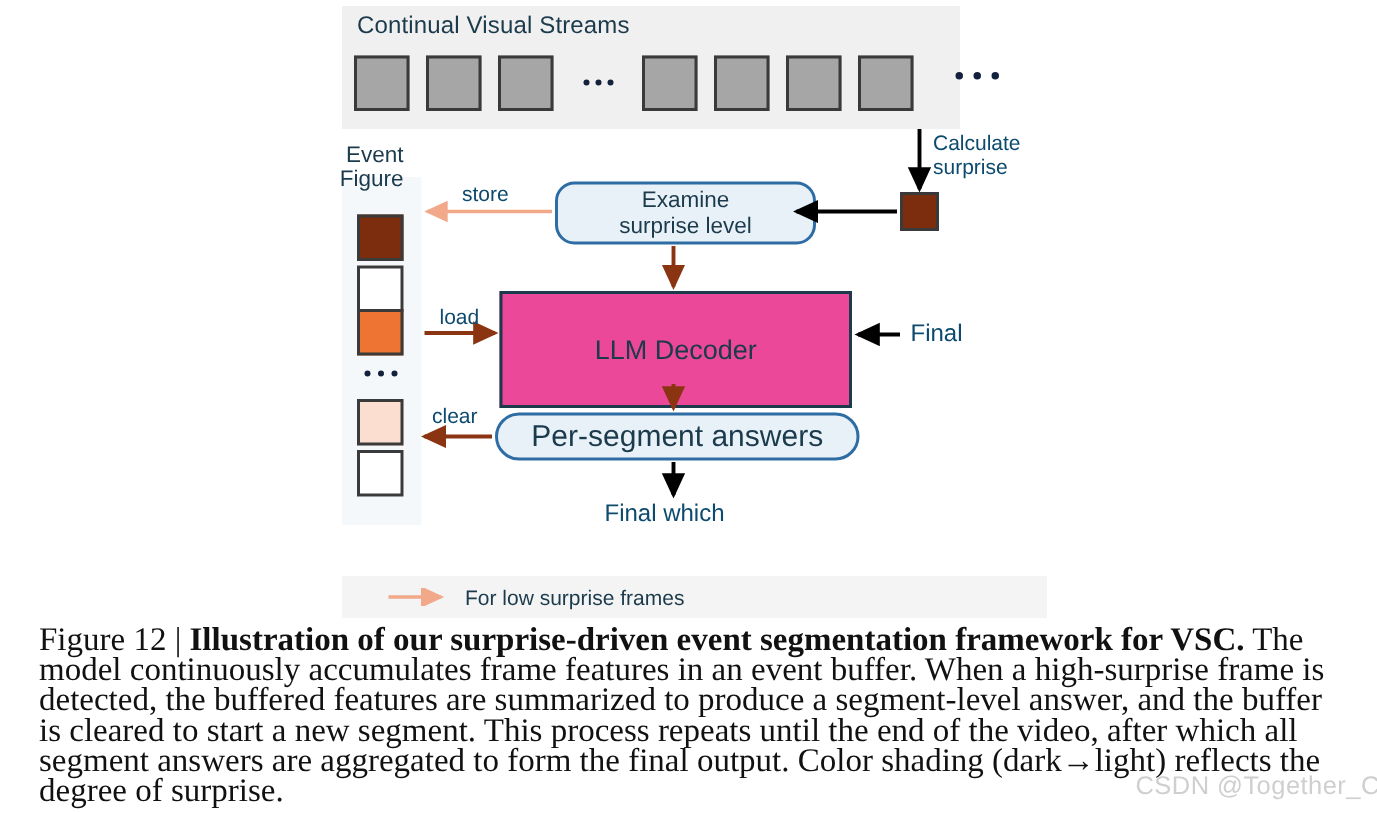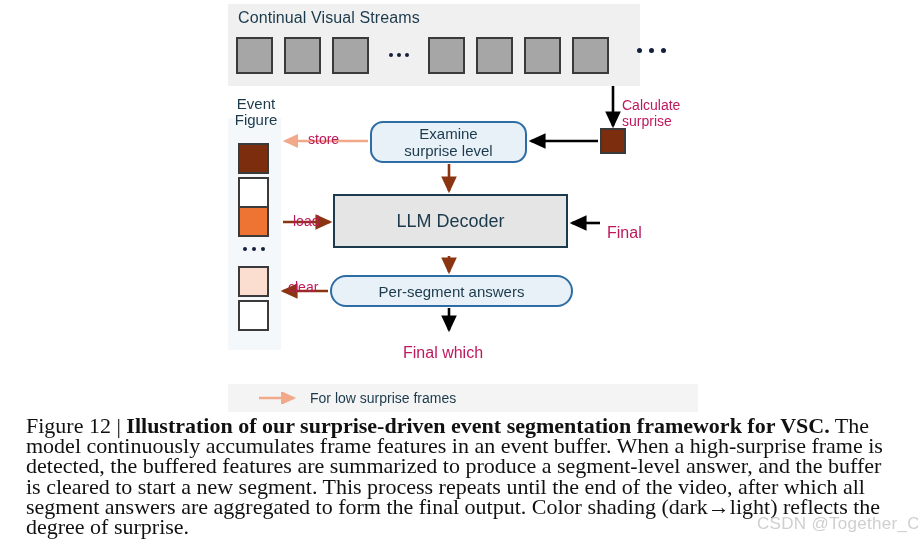--- a/index.html
+++ b/index.html
@@ -75,26 +75,26 @@
 
   
   #buffer-panel {
     position: absolute;
     left: 228px; top: 118px;
     width: 53px; height: 232px;
     background: #f4f8fb;
   }
   #buffer-label {
     position: absolute;
-    left: 229px; top: 96px;
+    left: 215px; top: 96px;
     width: 54px;
     font-size: 15px;
     line-height: 16px;
     color: #1b3a4b;
-    text-align: center;
+    text-align: right;
   }
   .buf-square {
     position: absolute;
     left: 238px;
     width: 31px; height: 31px;
     border: 2.5px solid #3a3a3a;
     box-sizing: border-box;
   }
   .buf-dots {
     position: absolute;
@@ -107,76 +107,75 @@
     display: block;
     width: 4px; height: 4px;
     background: #14213d;
     border-radius: 50%;
   }
 
   
   #examine-box {
     position: absolute;
     left: 370px; top: 121px;
-    width: 157px; height: 42px;
+    width: 174px; height: 42px;
     background: #e8f0f8;
     border: 2px solid #2e6da4;
     border-radius: 13px;
     box-sizing: border-box;
     display: flex;
     align-items: center;
     justify-content: center;
     text-align: center;
     font-size: 15px;
     line-height: 17px;
     color: #1b3a4b;
   }
   #decoder-box {
     position: absolute;
     left: 333px; top: 194px;
-    width: 235px; height: 54px;
-    background: #e5e5e5;
+    width: 235px; height: 78px;
+    background: #ec4899;
     border: 2.5px solid #1b3a4b;
     box-sizing: border-box;
     display: flex;
     align-items: center;
     justify-content: center;
     font-size: 18px;
     color: #1b3a4b;
   }
   #persegment-box {
     position: absolute;
     left: 330px; top: 275px;
     width: 243px; height: 32px;
     background: #e8f0f8;
     border: 2px solid #2e6da4;
     border-radius: 16px;
     box-sizing: border-box;
     display: flex;
     align-items: center;
     justify-content: center;
-    font-size: 15px;
+    font-size: 20px;
     color: #1b3a4b;
   }
   #surprise-frame {
     position: absolute;
     left: 600px; top: 128px;
     width: 26px; height: 26px;
     background: #7b2d0e;
     border: 2.5px solid #3a3a3a;
     box-sizing: border-box;
   }
 
   
   .flab {
     position: absolute;
     font-size: 14px;
-    color: #be185d;
+    color: #0c4a6e;
     white-space: nowrap;
-    margin-top: 10px;
   }
   #calc-label { left: 622px; top: 87px; line-height: 16px; white-space: normal; width: 72px; }
   #store-label { left: 308px; top: 121px; }
   #load-label  { left: 293px; top: 203px; }
   #clear-label { left: 288px; top: 269px; }
   #query-label { left: 607px; top: 214px; font-size: 16px; }
   #final-label { left: 403px; top: 334px; font-size: 16px; }
 
   
   #arrows {

